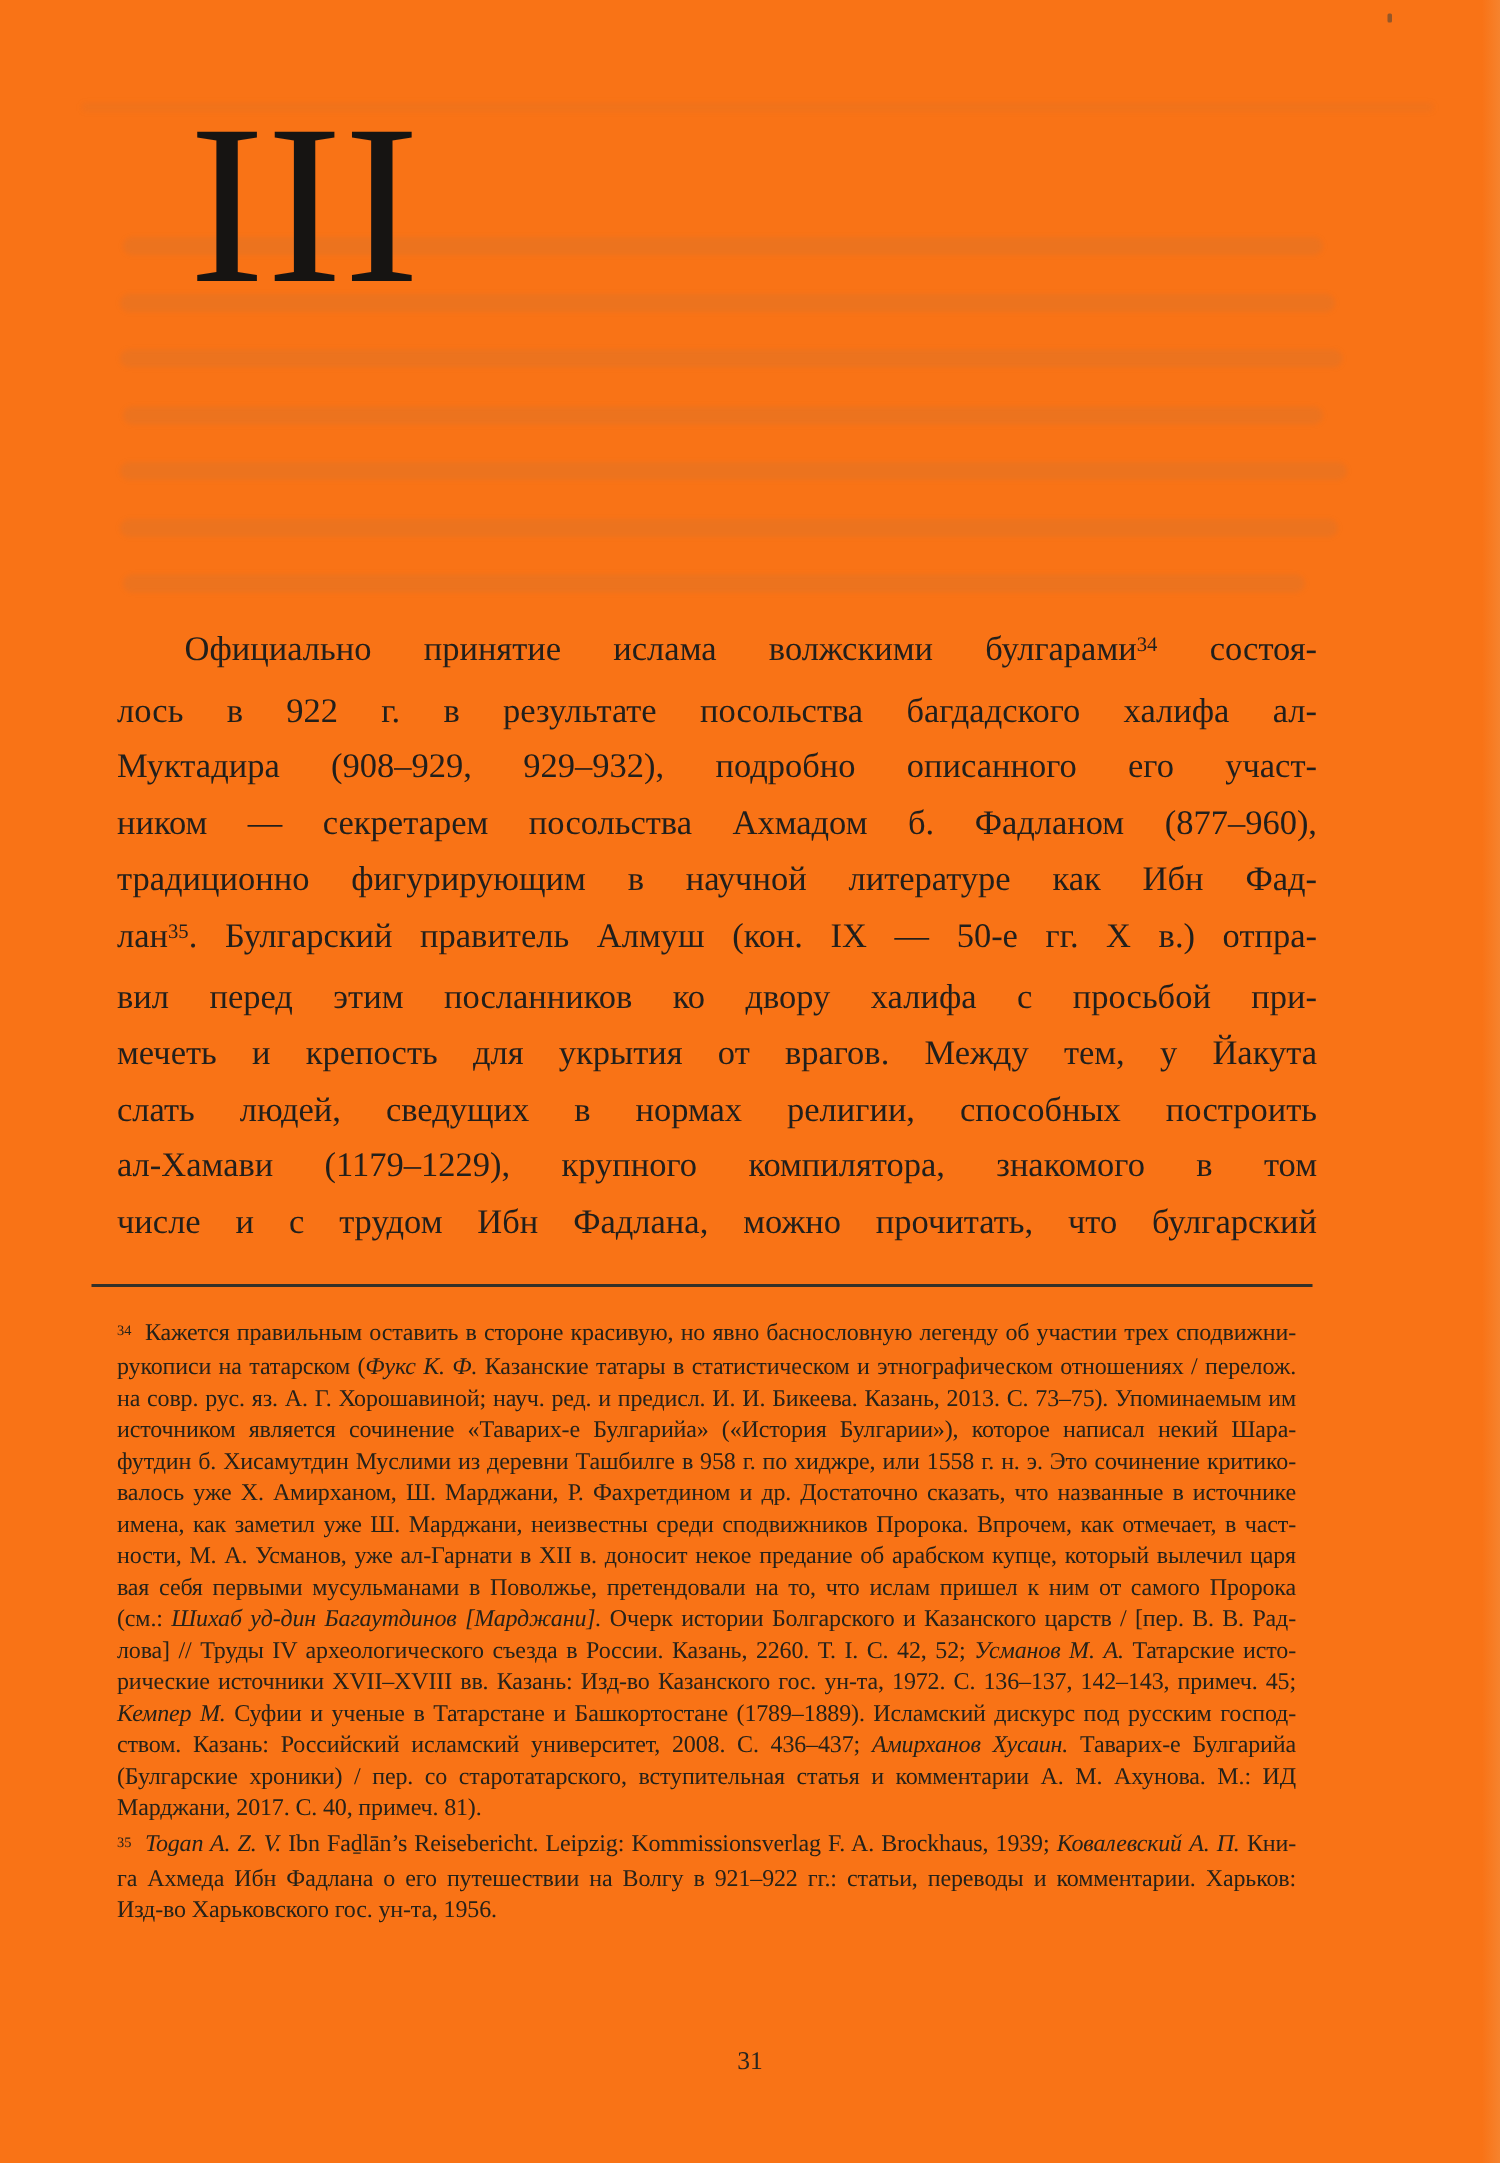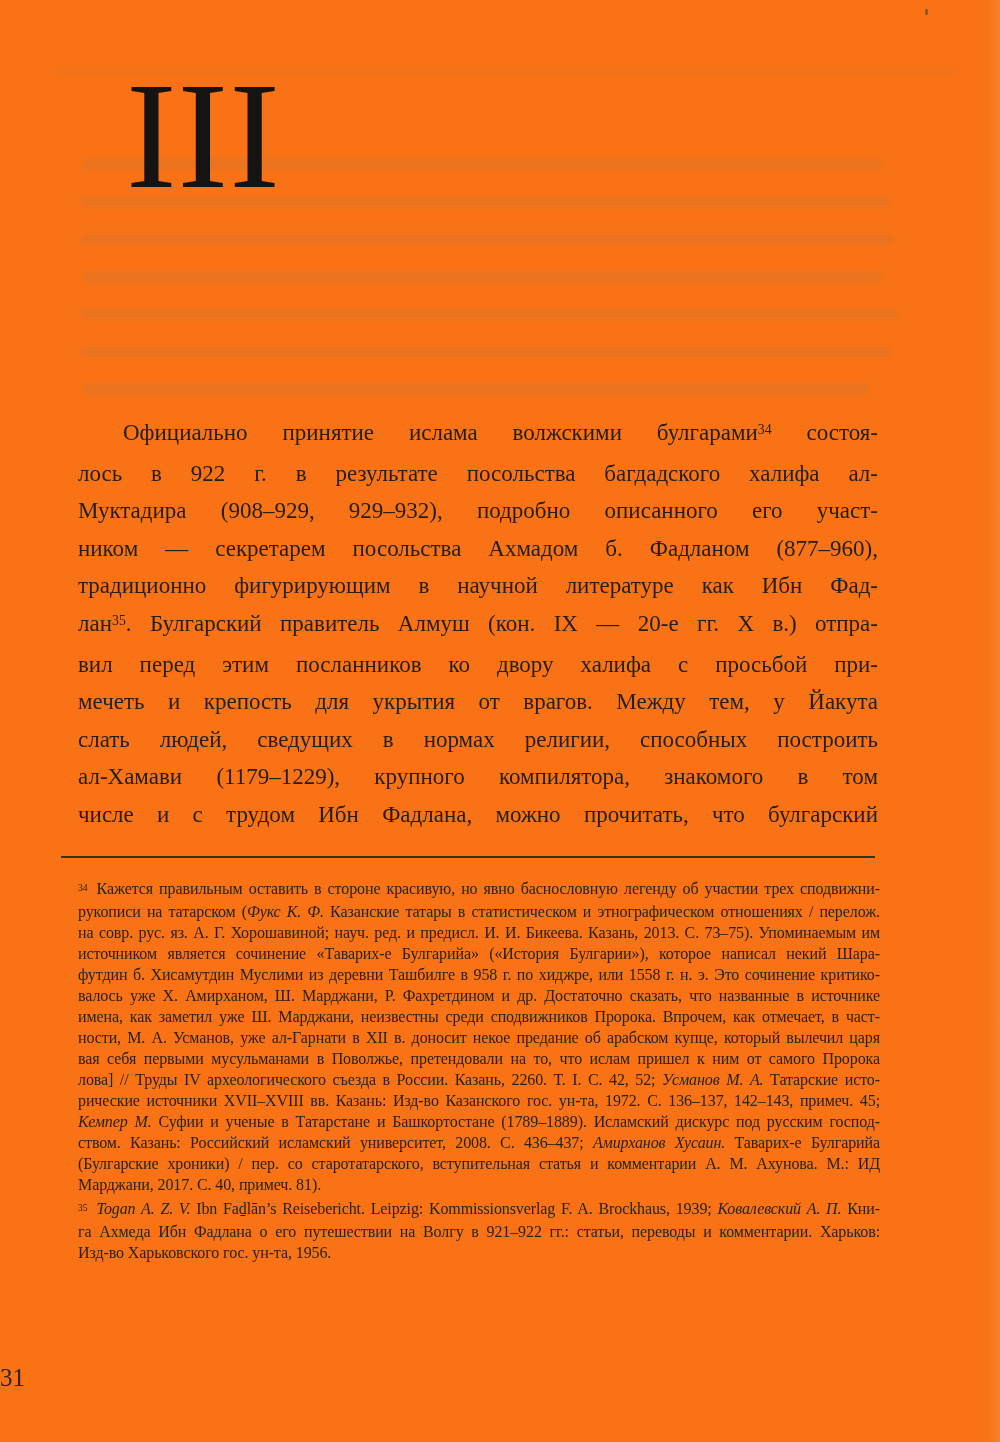--- a/index.html
+++ b/index.html
@@ -60,26 +60,26 @@
   .it{font-style:italic;}
   .fn-rule{
     position:absolute;left:61px;top:856px;width:814px;height:2px;
     background:#343129;
   }
   .footnotes{
     position:absolute;left:78px;top:878px;width:802px;
     font-size:16px;line-height:21px;letter-spacing:-0.1px;
     color:#262219;
   }
-  .fn{margin:0 0 3px 0;}
+  .fn{margin:0 16px 3px 0;}
   .fn .sup{margin-right:9px;top:-0.35em;}
   .page-number{
     position:absolute;left:0;top:1364px;width:100%;
-    text-align:left;
-    font-size:25px;color:#2a2620;
+    text-align:center;
+    font-size:17px;color:#2a2620;
   }
 </style>
 </head>
 <body>
 
 <div class="page">
 
   <div class="smudge-top"></div>
   <div class="edge-tint"></div>
   <div class="speck"></div>
@@ -94,41 +94,42 @@
   </div>
 
   <h1 class="chapter">III</h1>
 
   <div class="main-text">
       <div class="line indent"><span>Официально принятие ислама волжскими булгарами</span><span class="sup">34</span><span> состоя-</span></div>
       <div class="line"><span>лось в 922 г. в результате посольства багдадского халифа ал-</span></div>
       <div class="line"><span>Муктадира (908–929, 929–932), подробно описанного его участ-</span></div>
       <div class="line"><span>ником — секретарем посольства Ахмадом б. Фадланом (877–960),</span></div>
       <div class="line"><span>традиционно фигурирующим в научной литературе как Ибн Фад-</span></div>
-      <div class="line"><span>лан</span><span class="sup">35</span><span>. Булгарский правитель Алмуш (кон. IX — 20-е гг. X в.) отпра-</span></div>
+      <div class="line"><span>лан</span><span class="sup">35</span><span>. Булгарский правитель Алмуш (кон. IX — 50-е гг. X в.) отпра-</span></div>
       <div class="line"><span>вил перед этим посланников ко двору халифа с просьбой при-</span></div>
       <div class="line"><span>мечеть и крепость для укрытия от врагов. Между тем, у Йакута</span></div>
       <div class="line"><span>слать людей, сведущих в нормах религии, способных построить</span></div>
       <div class="line"><span>ал-Хамави (1179–1229), крупного компилятора, знакомого в том</span></div>
       <div class="line"><span>числе и с трудом Ибн Фадлана, можно прочитать, что булгарский</span></div>
     </div>
 
   <div class="fn-rule"></div>
 
   <div class="footnotes">
     <div class="fn">
         <div class="line"><span class="sup">34</span><span>Кажется правильным оставить в стороне красивую, но явно баснословную легенду об участии трех сподвижни-</span></div>
         <div class="line"><span>рукописи на татарском (</span><span class="it">Фукс К. Ф.</span><span> Казанские татары в статистическом и этнографическом отношениях / перелож.</span></div>
         <div class="line"><span>на совр. рус. яз. А. Г. Хорошавиной; науч. ред. и предисл. И. И. Бикеева. Казань, 2013. С. 73–75). Упоминаемым им</span></div>
         <div class="line"><span>источником является сочинение «Таварих-е Булгарийа» («История Булгарии»), которое написал некий Шара-</span></div>
         <div class="line"><span>футдин б. Хисамутдин Муслими из деревни Ташбилге в 958 г. по хиджре, или 1558 г. н. э. Это сочинение критико-</span></div>
         <div class="line"><span>валось уже Х. Амирханом, Ш. Марджани, Р. Фахретдином и др. Достаточно сказать, что названные в источнике</span></div>
         <div class="line"><span>имена, как заметил уже Ш. Марджани, неизвестны среди сподвижников Пророка. Впрочем, как отмечает, в част-</span></div>
         <div class="line"><span>ности, М. А. Усманов, уже ал-Гарнати в XII в. доносит некое предание об арабском купце, который вылечил царя</span></div>
         <div class="line"><span>вая себя первыми мусульманами в Поволжье, претендовали на то, что ислам пришел к ним от самого Пророка</span></div>
+        <div class="line"><span>(см.: </span><span class="it">Шихаб уд-дин Багаутдинов [Марджани].</span><span> Очерк истории Болгарского и Казанского царств / [пер. В. В. Рад-</span></div>
         <div class="line"><span>лова] // Труды IV археологического съезда в России. Казань, 2260. Т. I. С. 42, 52; </span><span class="it">Усманов М. А.</span><span> Татарские исто-</span></div>
         <div class="line"><span>рические источники XVII–XVIII вв. Казань: Изд-во Казанского гос. ун-та, 1972. С. 136–137, 142–143, примеч. 45;</span></div>
         <div class="line"><span class="it">Кемпер М.</span><span> Суфии и ученые в Татарстане и Башкортостане (1789–1889). Исламский дискурс под русским господ-</span></div>
         <div class="line"><span>ством. Казань: Российский исламский университет, 2008. С. 436–437; </span><span class="it">Амирханов Хусаин.</span><span> Таварих-е Булгарийа</span></div>
         <div class="line"><span>(Булгарские хроники) / пер. со старотатарского, вступительная статья и комментарии А. М. Ахунова. М.: ИД</span></div>
         <div class="line end"><span>Марджани, 2017. С. 40, примеч. 81).</span></div>
       </div>
     <div class="fn">
         <div class="line"><span class="sup">35</span><span class="it">Togan A. Z. V.</span><span> Ibn Faḏlān’s Reisebericht. Leipzig: Kommissionsverlag F. A. Brockhaus, 1939; </span><span class="it">Ковалевский А. П.</span><span> Кни-</span></div>
         <div class="line"><span>га Ахмеда Ибн Фадлана о его путешествии на Волгу в 921–922 гг.: статьи, переводы и комментарии. Харьков:</span></div>

